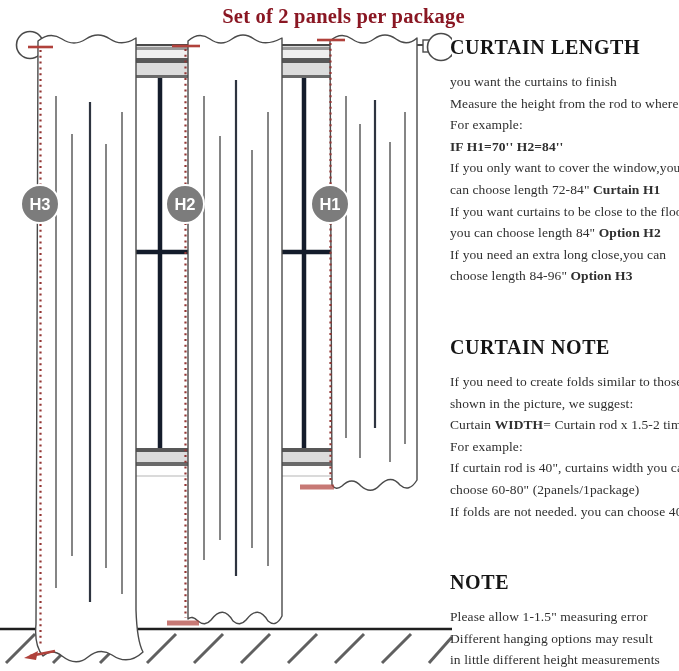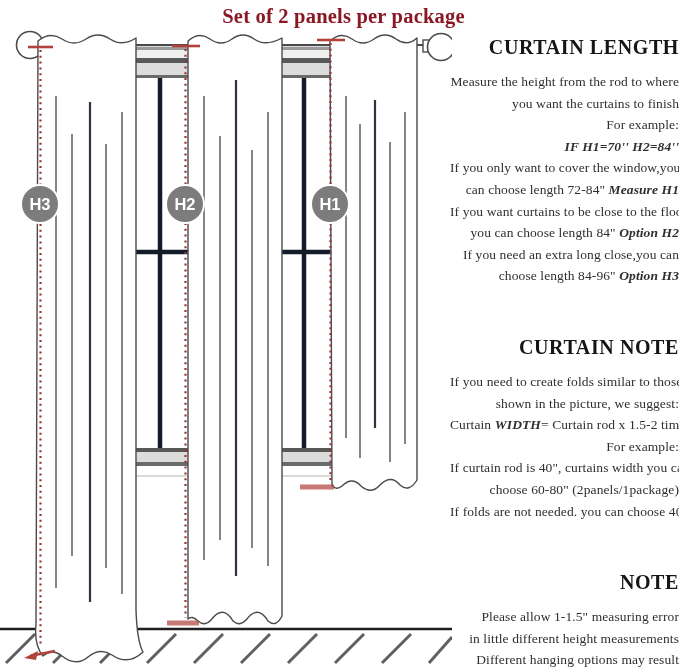--- a/index.html
+++ b/index.html
@@ -2,28 +2,28 @@
 <html style="--title_color: #8a1723; --heading_color: #151515; --body_color: #2f2f2f; --measure_dotted: #943634; --measure_tick: #b0413b; --badge: #7c7c7c; --badge_text: #ffffff; --curtain_outline: #4a4a4a; --window_frame: #141c2b; --floor: #1f1f1f; --hatch: #606060;"><head>
 <meta charset="utf-8">
 <style>
   html,body{margin:0;padding:0;background:#fff;}
   .page{position:relative;width:679px;height:671px;background:#fff;overflow:hidden;
         font-family:"Liberation Serif", serif;}
   .title{position:absolute;top:1px;left:0;width:100%;text-align:center;margin:4px;
          font:700 20.5px "Liberation Serif", serif;color:var(--title_color,#8a1723);
          letter-spacing:.2px;}
   .diagram{position:absolute;left:0;top:0;width:452px;height:671px;}
-  .info-col{position:absolute;left:450px;top:36px;width:229px;text-align:right;}
+  .info-col{position:absolute;left:450px;top:36px;width:229px;}
   .info-section{margin:0;}
   .info-section + .info-section{margin-top:49px;}
   .section-heading{font:700 20px "Liberation Serif", serif;color:var(--heading_color,#151515);
          margin:0 0 12px 0;letter-spacing:.6px;}
   .line{font:400 13.5px "Liberation Serif", serif;color:var(--body_color,#2f2f2f);
         margin:0;line-height:21.6px;white-space:nowrap;letter-spacing:.1px;}
-  .line b{font-weight:700;font-style:italic;}
+  .line b{font-weight:700;}
 
   
   .rod{stroke:var(--curtain_outline,#4a4a4a);stroke-width:2;fill:none;}
   .finial{fill:#fff;stroke:var(--curtain_outline,#4a4a4a);stroke-width:1.6;}
   .bracket{stroke:var(--curtain_outline,#4a4a4a);stroke-width:1.4;fill:#fff;}
   .winbg{fill:#fff;stroke:#b5b5b5;stroke-width:1;}
   .stripe-a{fill:#9a9a9a;} .stripe-b{fill:#efefef;} .stripe-c{fill:#585858;}
   .stripe-d{fill:#dcdcdc;} .stripe-e{fill:#6a6a6a;}
   .mullion{stroke:var(--window_frame,#141c2b);stroke-width:4.5;}
   .panel{fill:#fff;stroke:var(--curtain_outline,#4a4a4a);stroke-width:1.4;stroke-linejoin:round;}
@@ -147,42 +147,42 @@
     </g>
     <g>
       <circle class="badge-circle" cx="330" cy="204" r="19"></circle>
       <text class="badge-text" x="330" y="210">H1</text>
     </g>
   </svg>
 
   <div class="info-col">
       <section class="info-section">
         <h2 class="section-heading">CURTAIN LENGTH</h2>
+        <p class="line"><span>you want the curtains to finish</span></p>
         <p class="line"><span>Measure the height from the rod to where</span></p>
-        <p class="line"><span>you want the curtains to finish</span></p>
         <p class="line"><span>For example:</span></p>
         <p class="line"><b>IF H1=70''  H2=84''</b></p>
         <p class="line"><span>If you only want to cover the window,you</span></p>
-        <p class="line"><span>can choose length 72-84" </span><b>Measure H1</b></p>
+        <p class="line"><span>can choose length 72-84" </span><b>Curtain H1</b></p>
         <p class="line"><span>If you want curtains to be close to the floor,</span></p>
         <p class="line"><span>you can choose length 84" </span><b>Option H2</b></p>
         <p class="line"><span>If you need an extra long close,you can</span></p>
         <p class="line"><span>choose length 84-96" </span><b>Option H3</b></p>
       </section>
       <section class="info-section">
         <h2 class="section-heading">CURTAIN NOTE</h2>
         <p class="line"><span>If you need to create folds similar to those</span></p>
         <p class="line"><span>shown in the picture, we suggest:</span></p>
         <p class="line"><span>Curtain </span><b>WIDTH</b><span>= Curtain rod x 1.5-2 times</span></p>
         <p class="line"><span>For example:</span></p>
         <p class="line"><span>If curtain rod is 40", curtains width you can</span></p>
         <p class="line"><span>choose 60-80" (2panels/1package)</span></p>
         <p class="line"><span>If folds are not needed. you can choose 40"</span></p>
       </section>
       <section class="info-section">
         <h2 class="section-heading">NOTE</h2>
         <p class="line"><span>Please allow 1-1.5" measuring error</span></p>
+        <p class="line"><span>Different hanging options may result</span></p>
         <p class="line"><span>in little different height measurements</span></p>
-        <p class="line"><span>Different hanging options may result</span></p>
       </section>
     </div>
 
 </div>
 
 </body></html>

